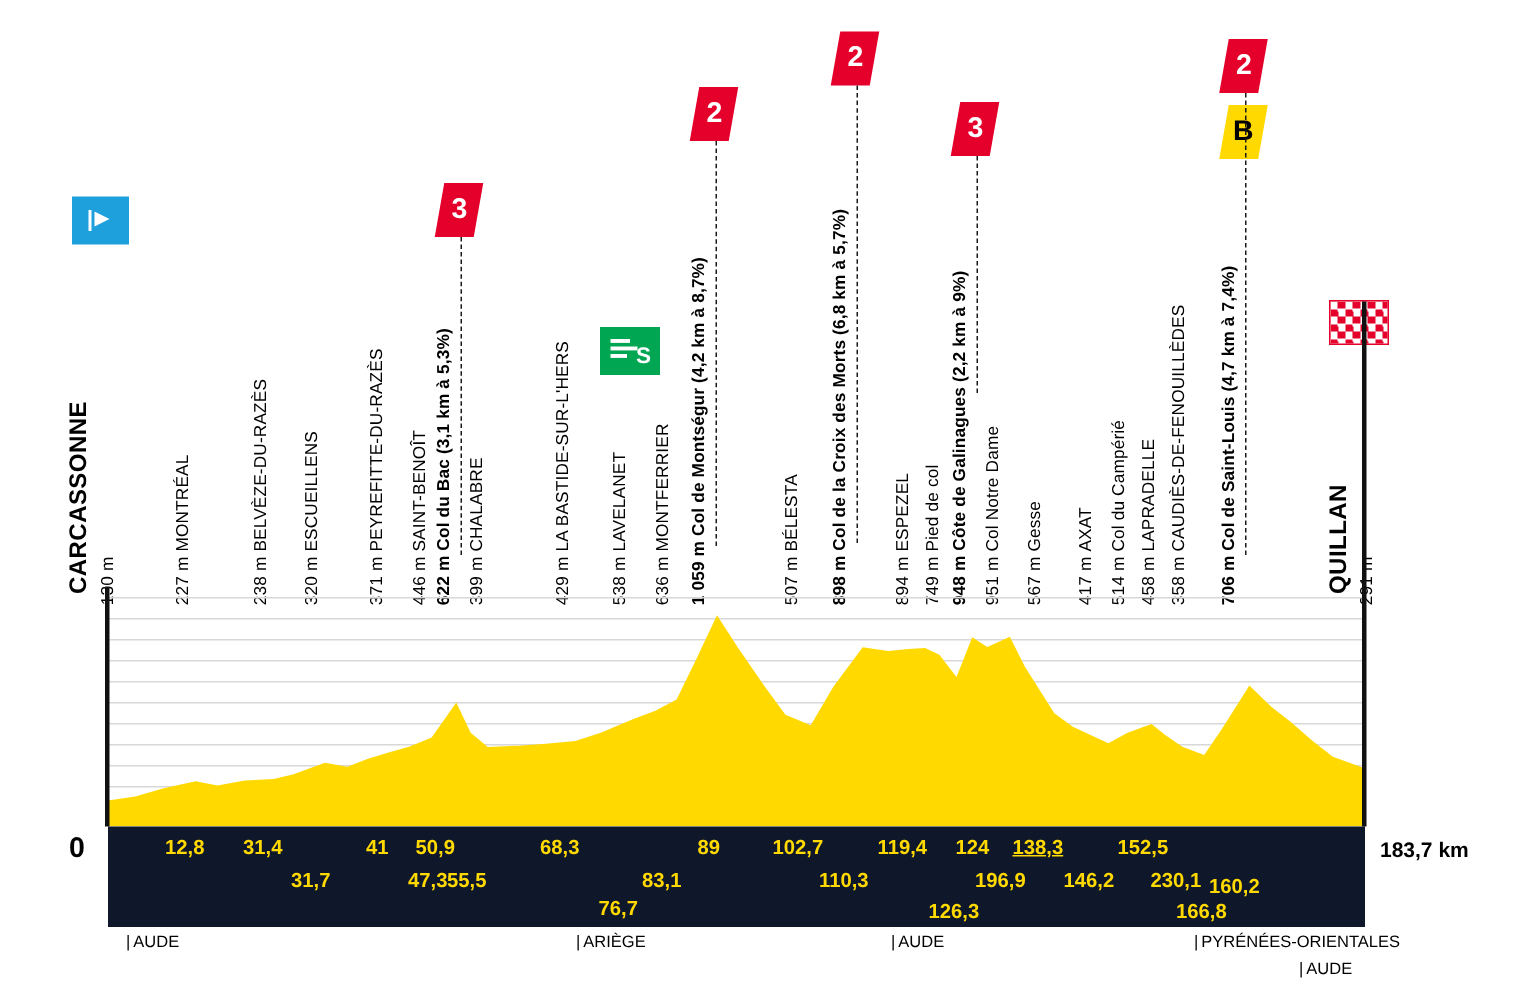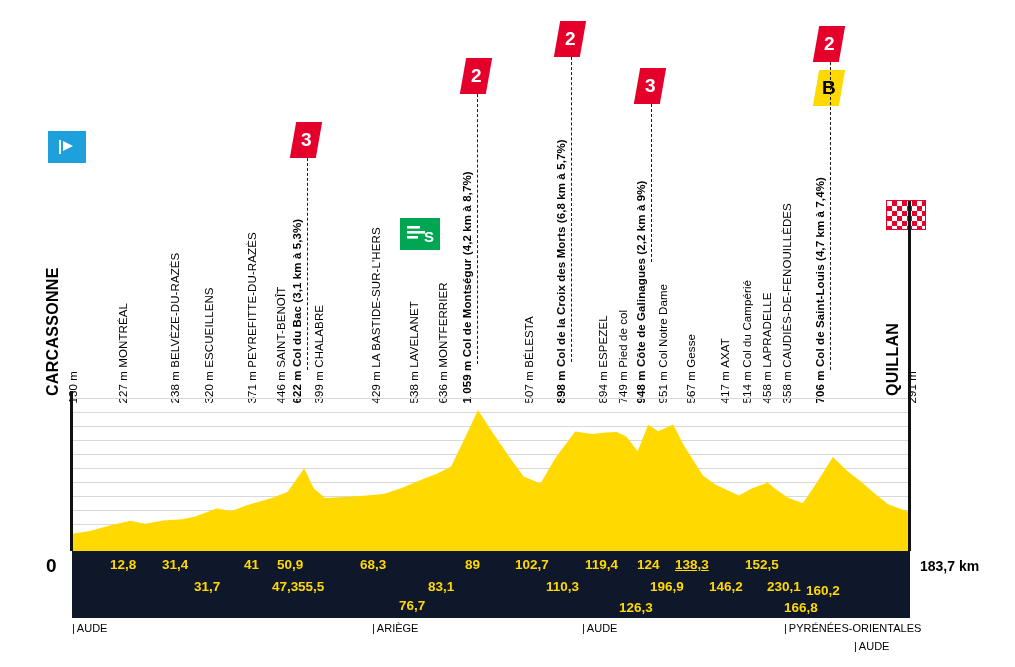--- a/index.html
+++ b/index.html
@@ -119,21 +119,21 @@
     left:46px; top:555px;
     font-weight:bold; font-size:19px; color:#000;
   }
   #totallab {
     position:absolute;
     left:920px; top:558px;
     font-weight:bold; font-size:14px; color:#000;
   }
 
   
-  .deptrow { position:absolute; left:72px; top:622px; width:860px; height:40px; }
+  .deptrow { position:absolute; left:84px; top:622px; width:860px; height:40px; }
   .dept {
     position:absolute;
     font-size:11px;
     white-space:nowrap;
     line-height:1.15;
   }
   .dept .bar { margin-right:2px; }
 </style>
 </head>
 <body>

